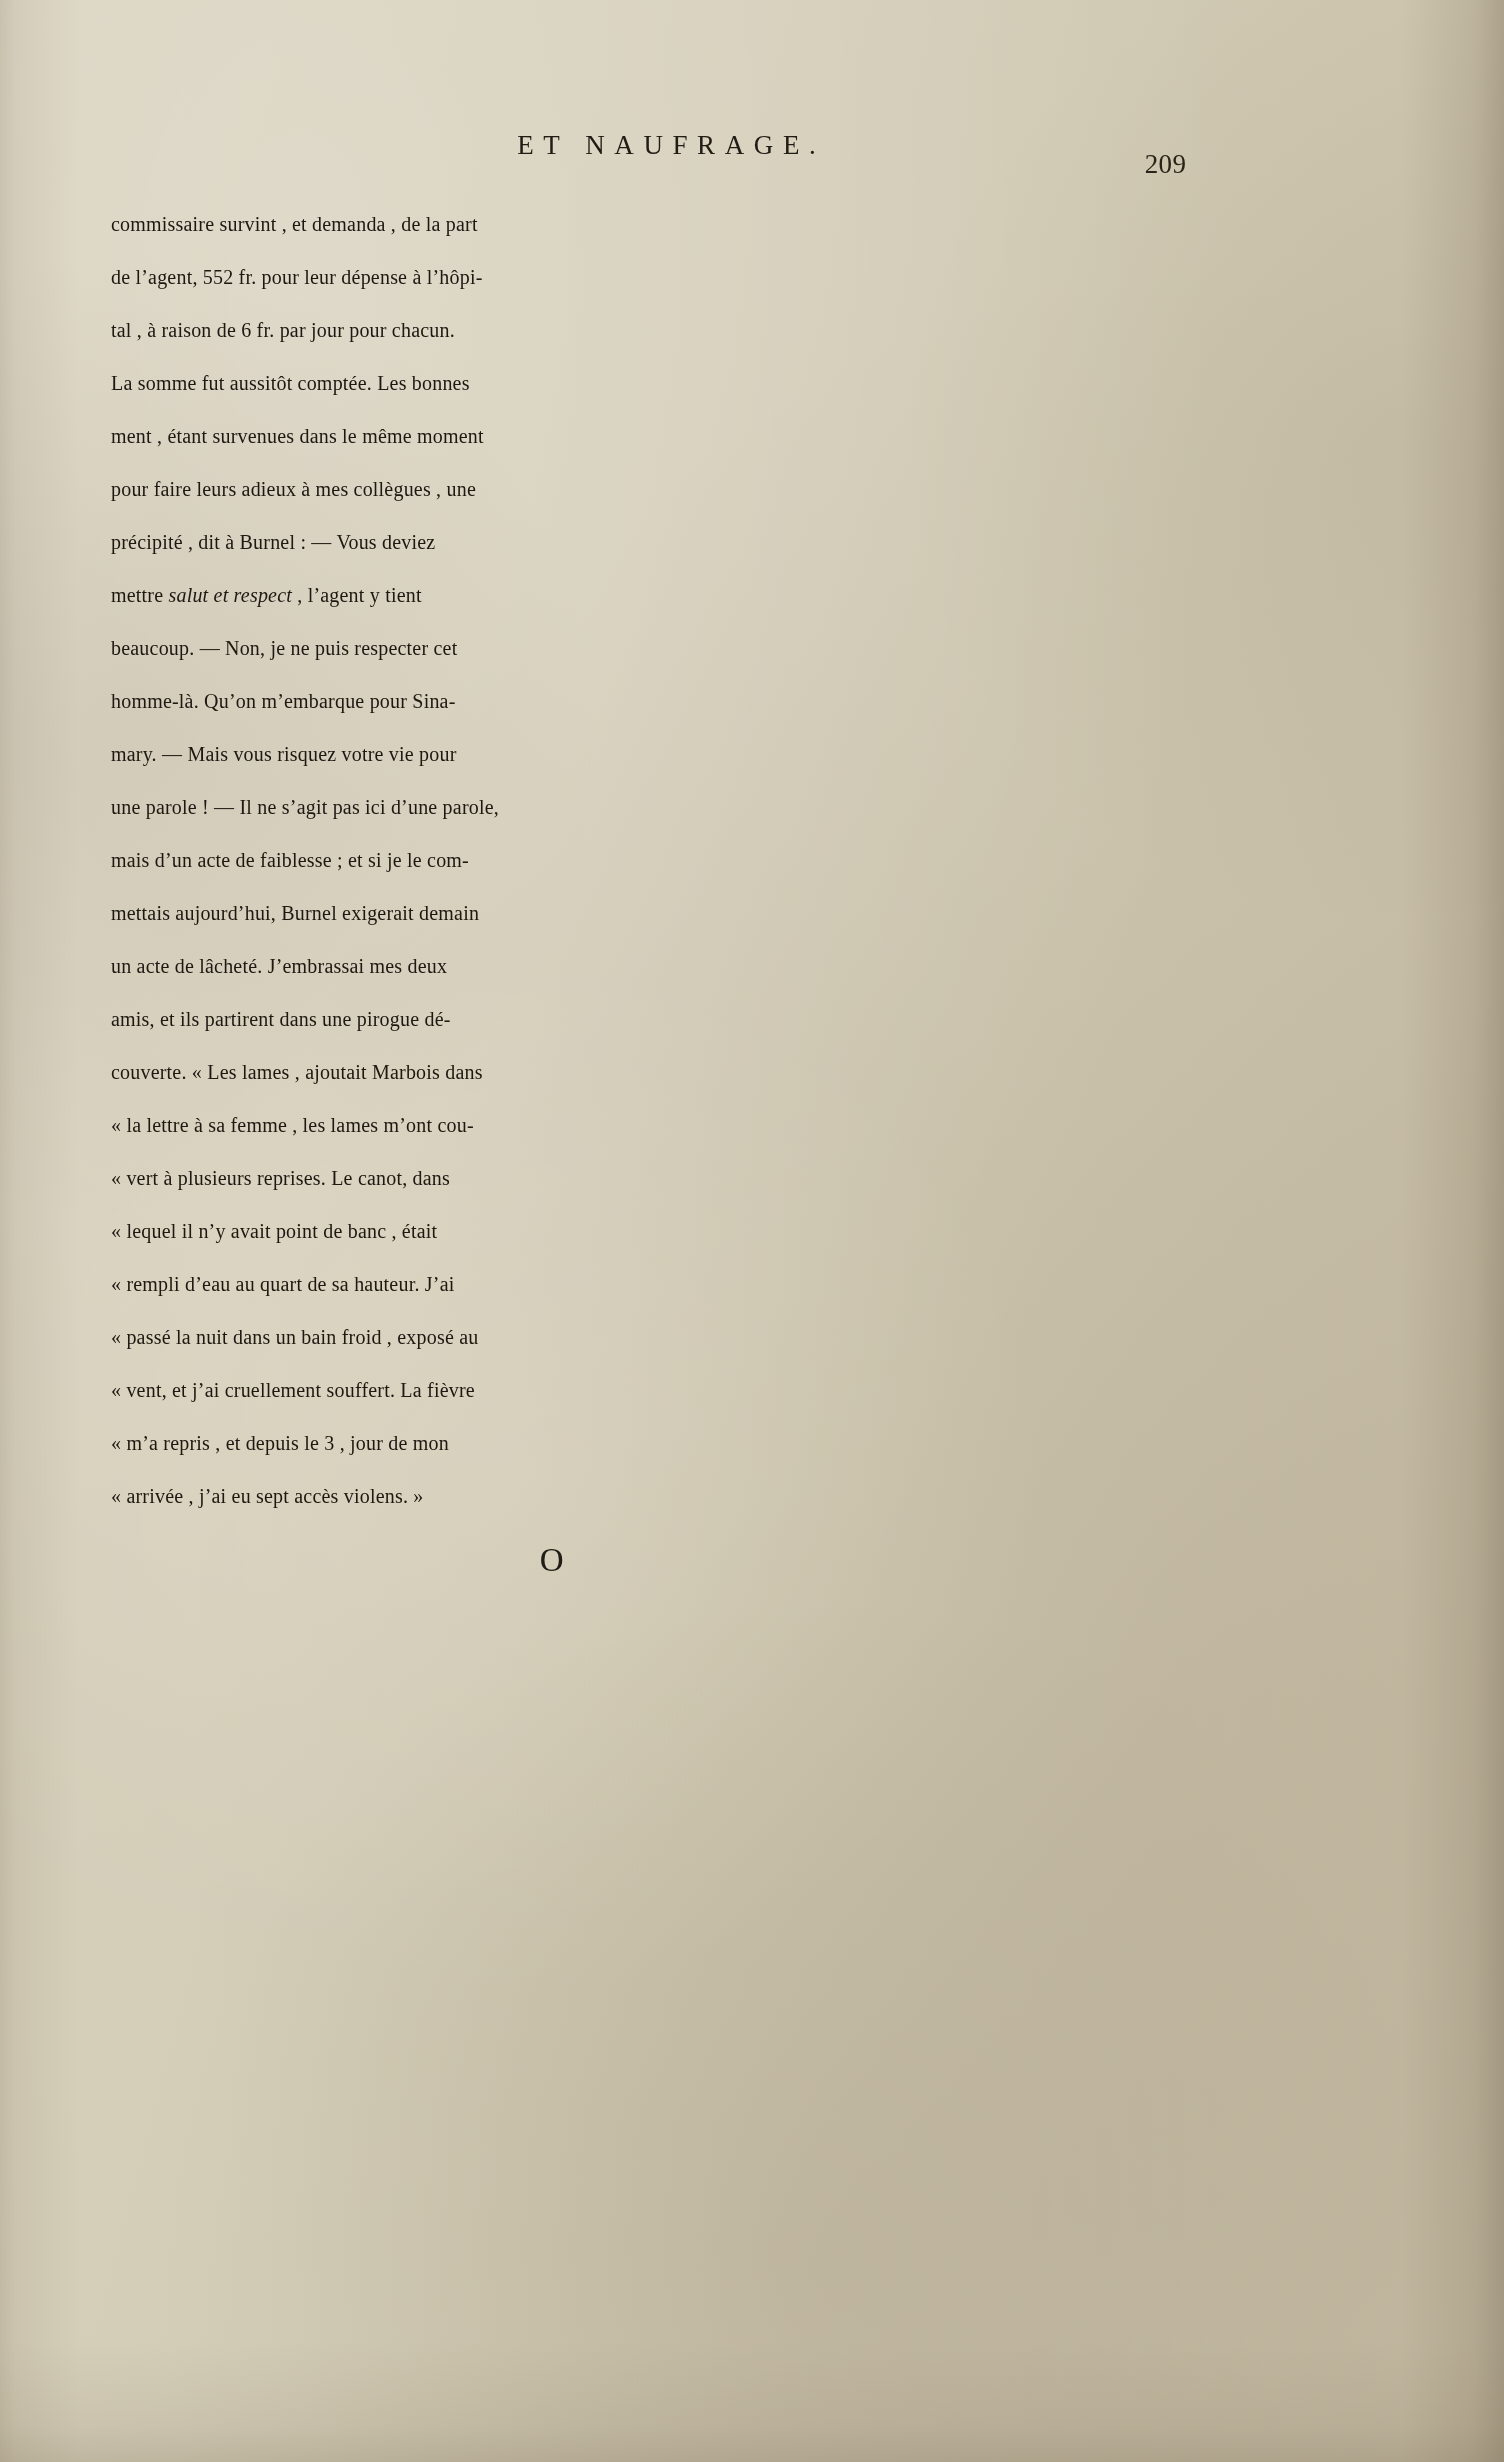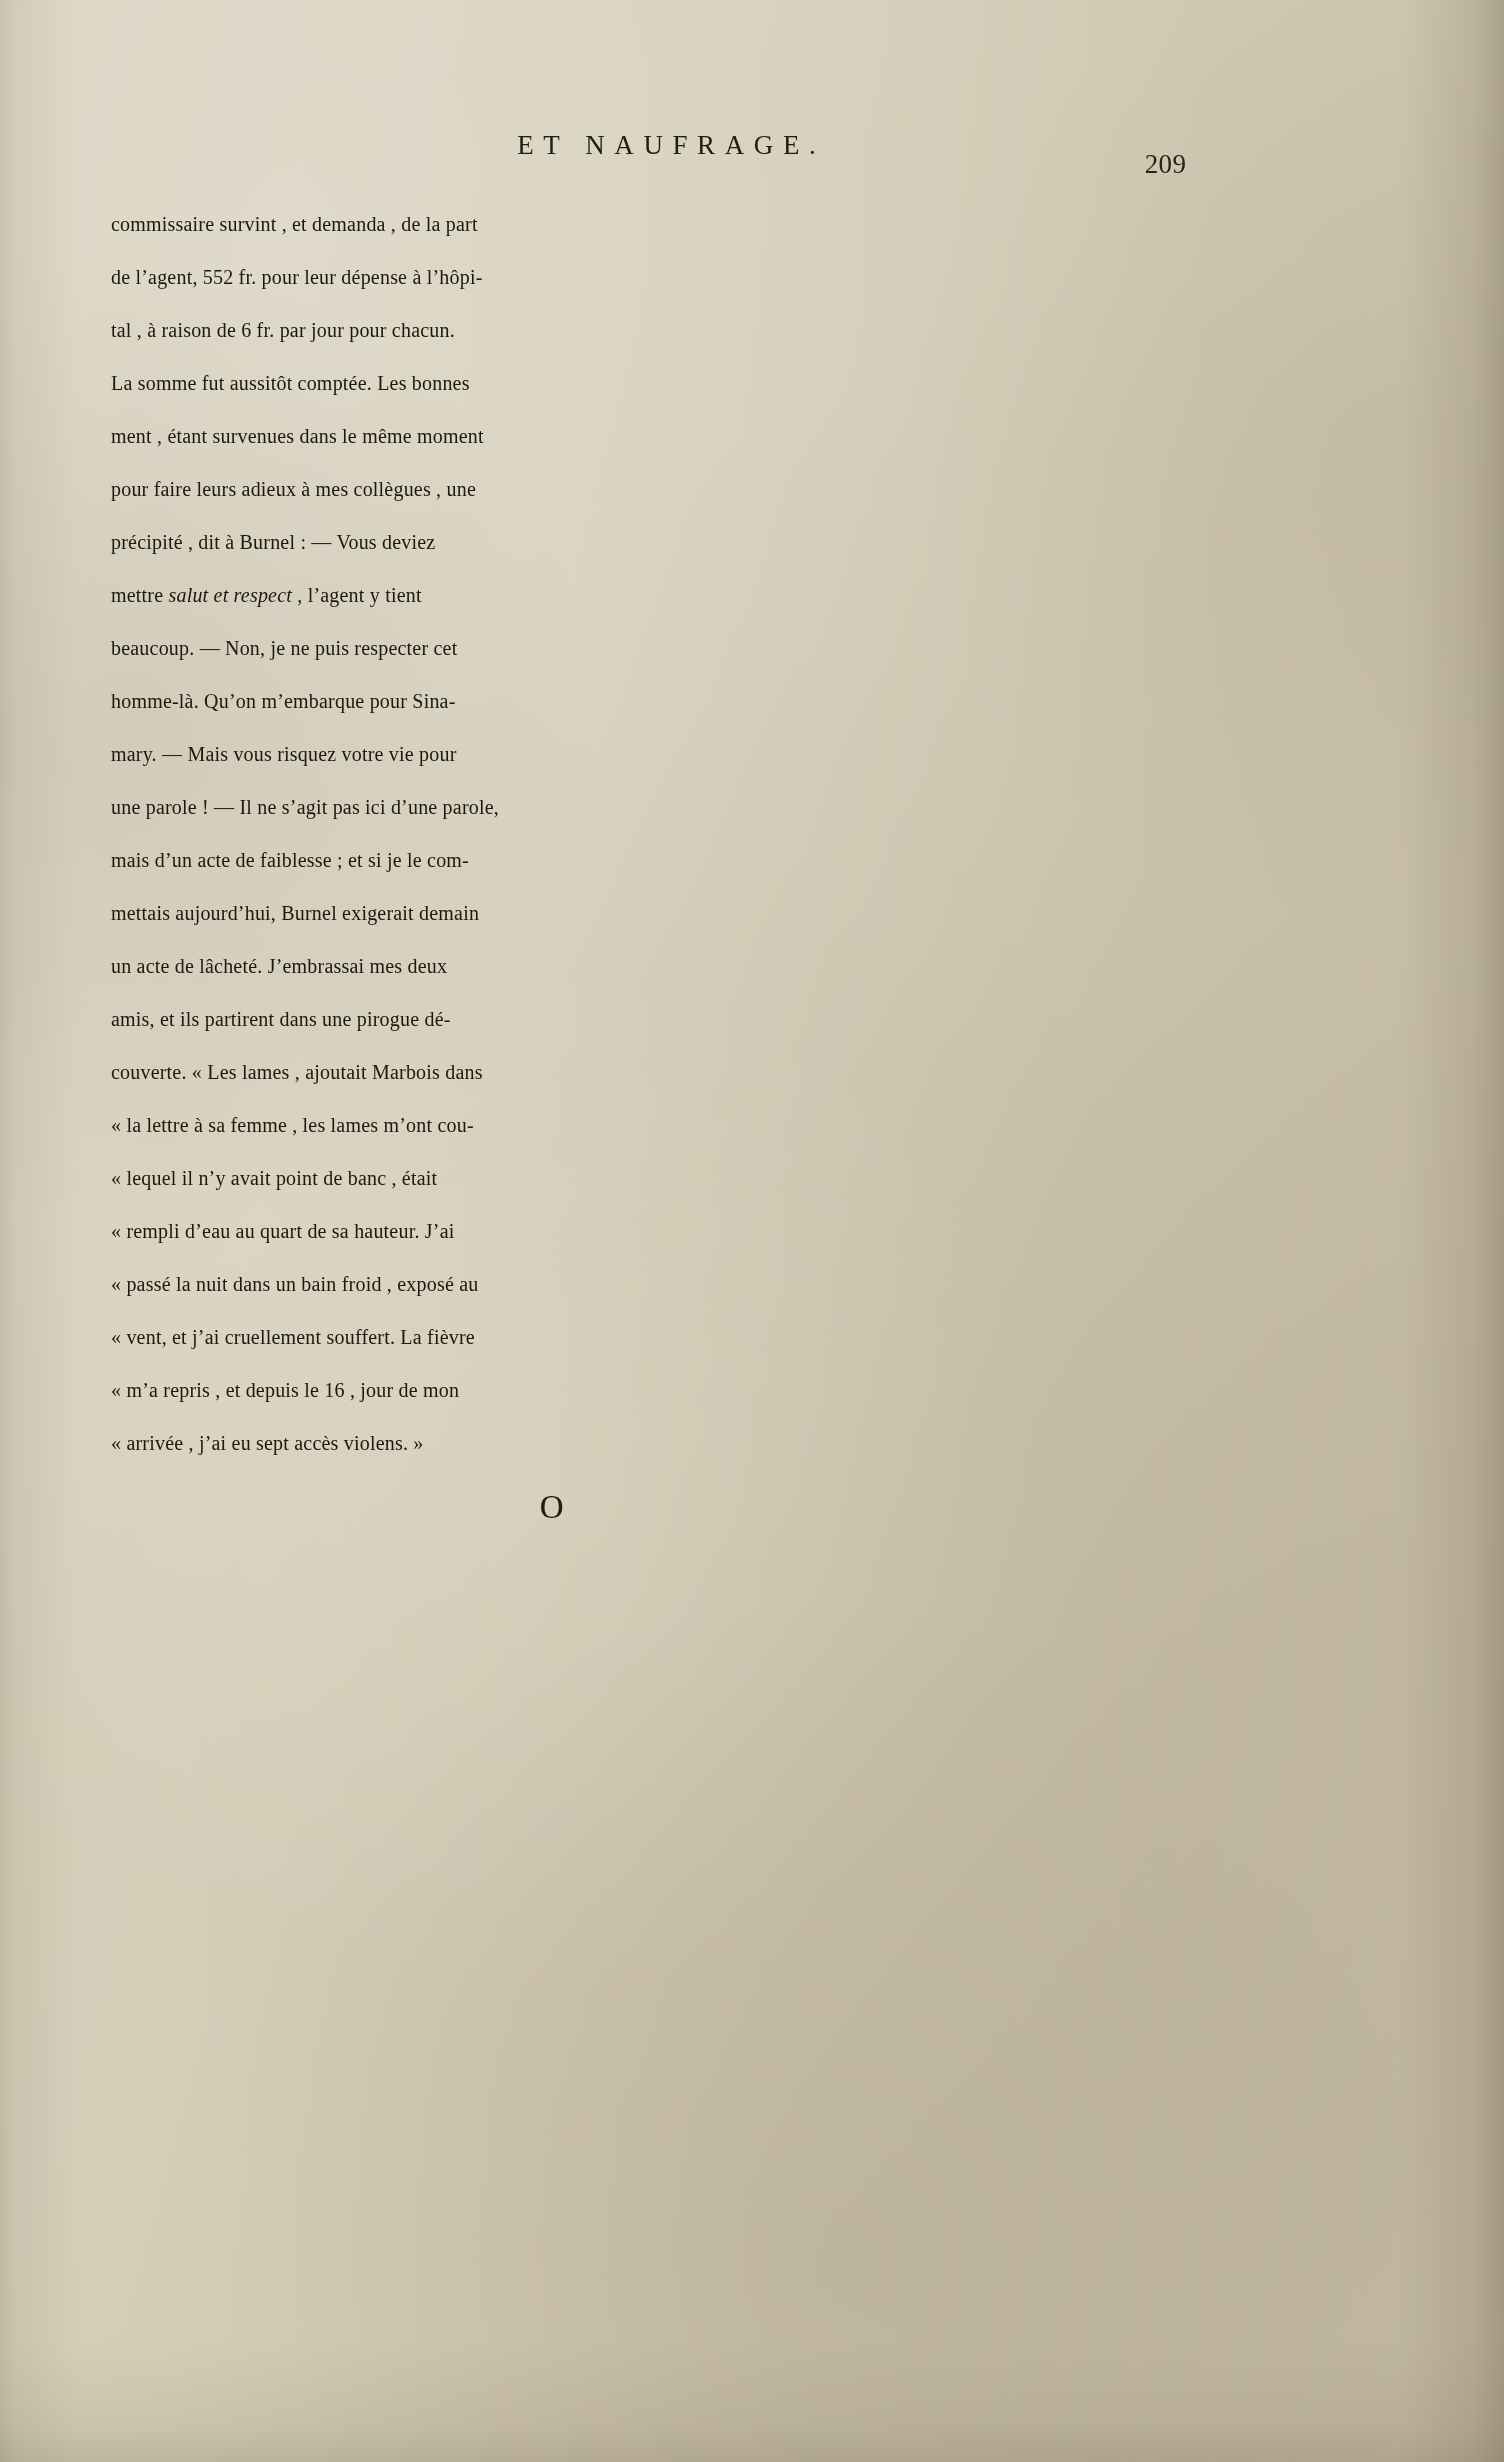--- a/index.html
+++ b/index.html
@@ -144,23 +144,24 @@
     <p class="line">beaucoup. — Non, je ne puis respecter cet</p>
     <p class="line">homme-là. Qu’on m’embarque pour Sina-</p>
     <p class="line">mary. — Mais vous risquez votre vie pour</p>
     <p class="line">une parole ! — Il ne s’agit pas ici d’une parole,</p>
     <p class="line">mais d’un acte de faiblesse ; et si je le com-</p>
     <p class="line">mettais aujourd’hui, Burnel exigerait demain</p>
     <p class="line">un acte de lâcheté. J’embrassai mes deux</p>
     <p class="line">amis, et ils partirent dans une pirogue dé-</p>
     <p class="line">couverte. « Les lames , ajoutait Marbois dans</p>
     <p class="line guillemet-line">« la lettre à sa femme , les lames m’ont cou-</p>
+    <p class="line guillemet-line">« vert à plusieurs reprises. Le canot, dans</p>
     <p class="line guillemet-line">« lequel il n’y avait point de banc , était</p>
     <p class="line guillemet-line">« rempli d’eau au quart de sa hauteur. J’ai</p>
     <p class="line guillemet-line">« passé la nuit dans un bain froid , exposé au</p>
     <p class="line guillemet-line">« vent, et j’ai cruellement souffert. La fièvre</p>
-    <p class="line guillemet-line">« m’a repris , et depuis le 16 , jour de mon</p>
+    <p class="line guillemet-line">« m’a repris , et depuis le 3 , jour de mon</p>
     <p class="line guillemet-line">« arrivée , j’ai eu sept accès violens. »</p>
 
     <div class="finis">O</div>
   </div>
 </div>
 
 
 </body></html>

